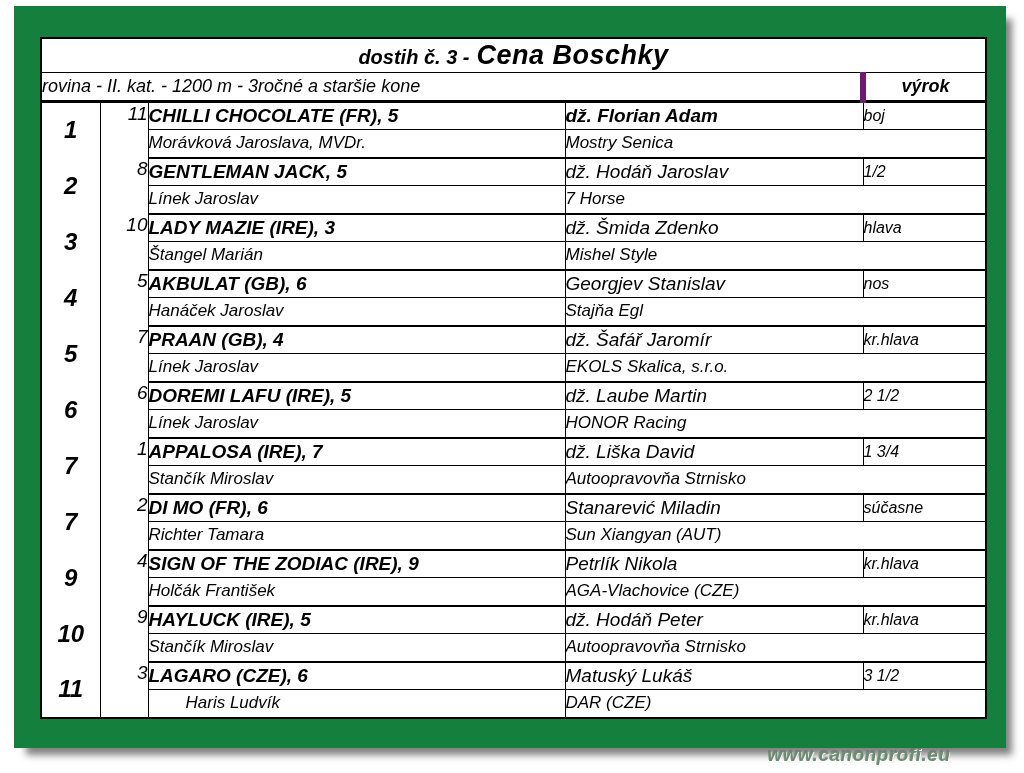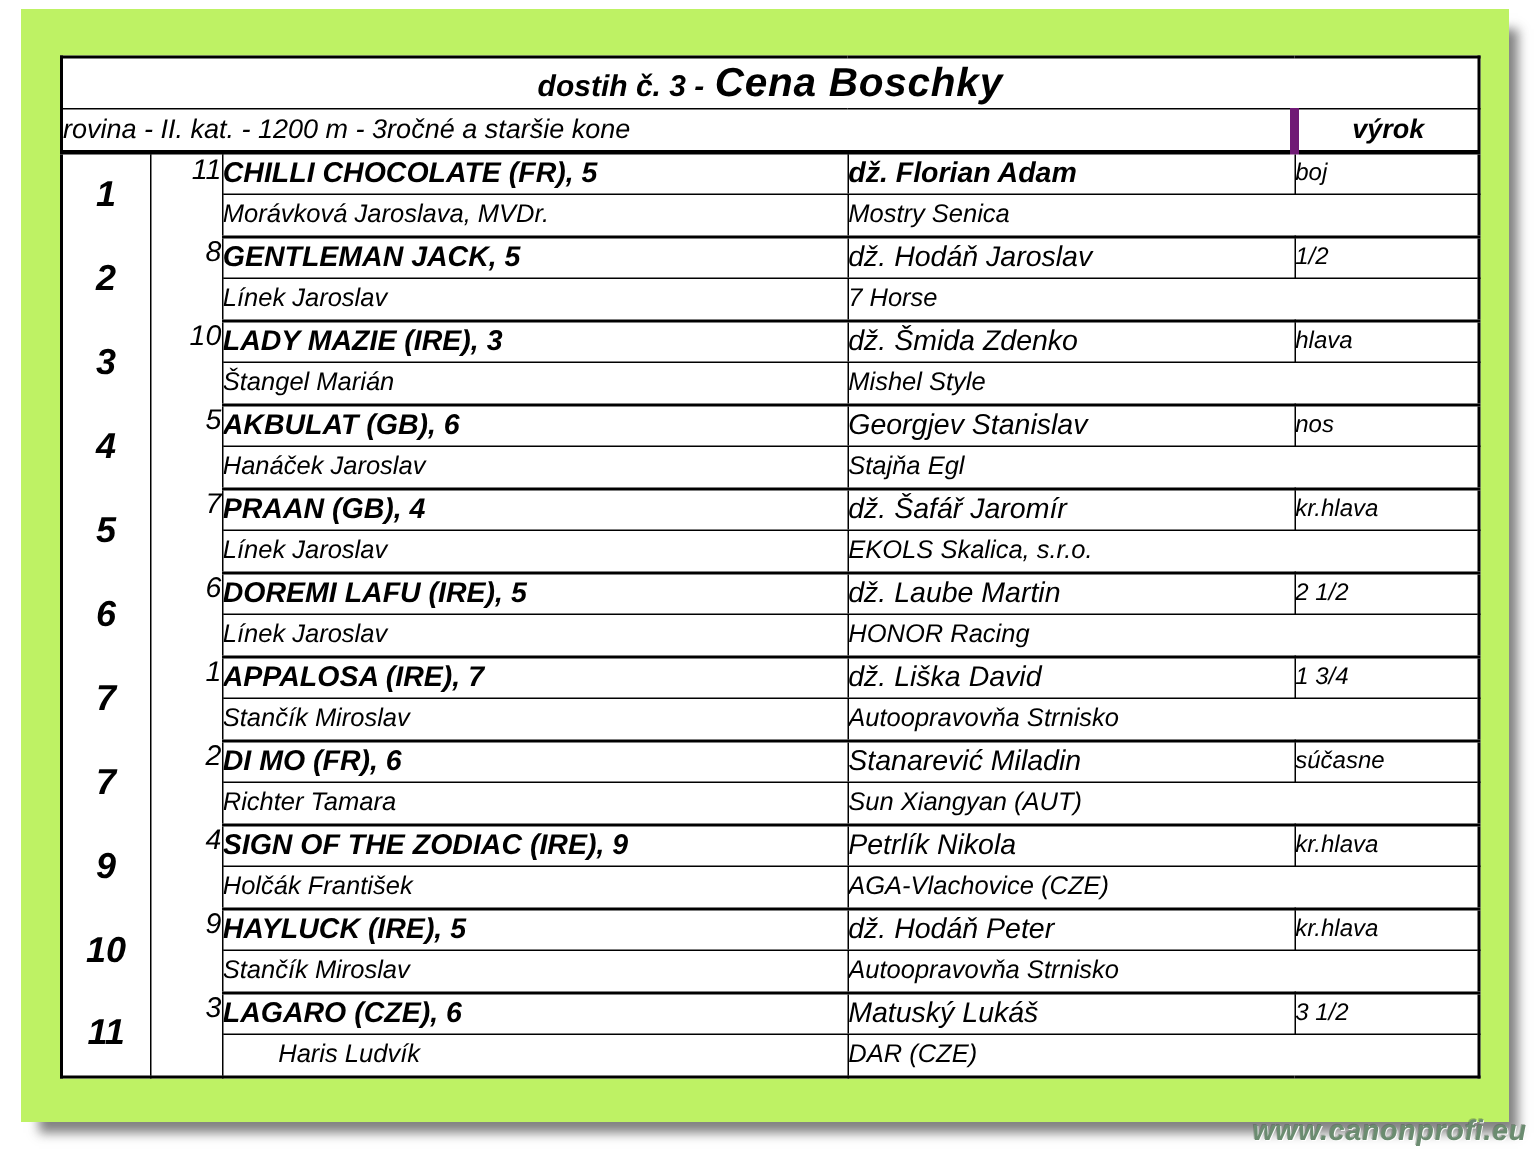--- a/index.html
+++ b/index.html
@@ -6,21 +6,21 @@
     margin: 0; padding: 0;
     width: 1024px; height: 773px;
     background: #ffffff;
     overflow: hidden;
     font-family: "Liberation Sans", "DejaVu Sans", sans-serif;
   }
   .page {
     position: absolute;
     left: 14px; top: 6px;
     width: 992px; height: 742px;
-    background: #bef264;
+    background: #15803d;
     box-shadow: 9px 10px 7px -3px rgba(108,108,108,0.85);
   }
   table.race-table {
     position: absolute;
     left: 26px; top: 31px;
     width: 945px;
     border-collapse: collapse;
     table-layout: fixed;
     background: #fff;
     color: #000;
@@ -278,13 +278,13 @@
     </tr>
     <tr class="line-b">
       <td class="trainer" style="border-bottom: none; padding-left: 37px;">Haris Ludvík</td>
       <td class="owner" colspan="2" style="border-bottom: none;">DAR (CZE)</td>
     </tr>
   </tbody>
   </table>
 
 </div>
 
-<div class="footer-url" style="color: rgb(107, 140, 112);">www.canonprofi.eu</div>
+<div class="footer-url" style="color: rgb(107, 140, 112); text-align: center;">www.canonprofi.eu</div>
 
 </body></html>

